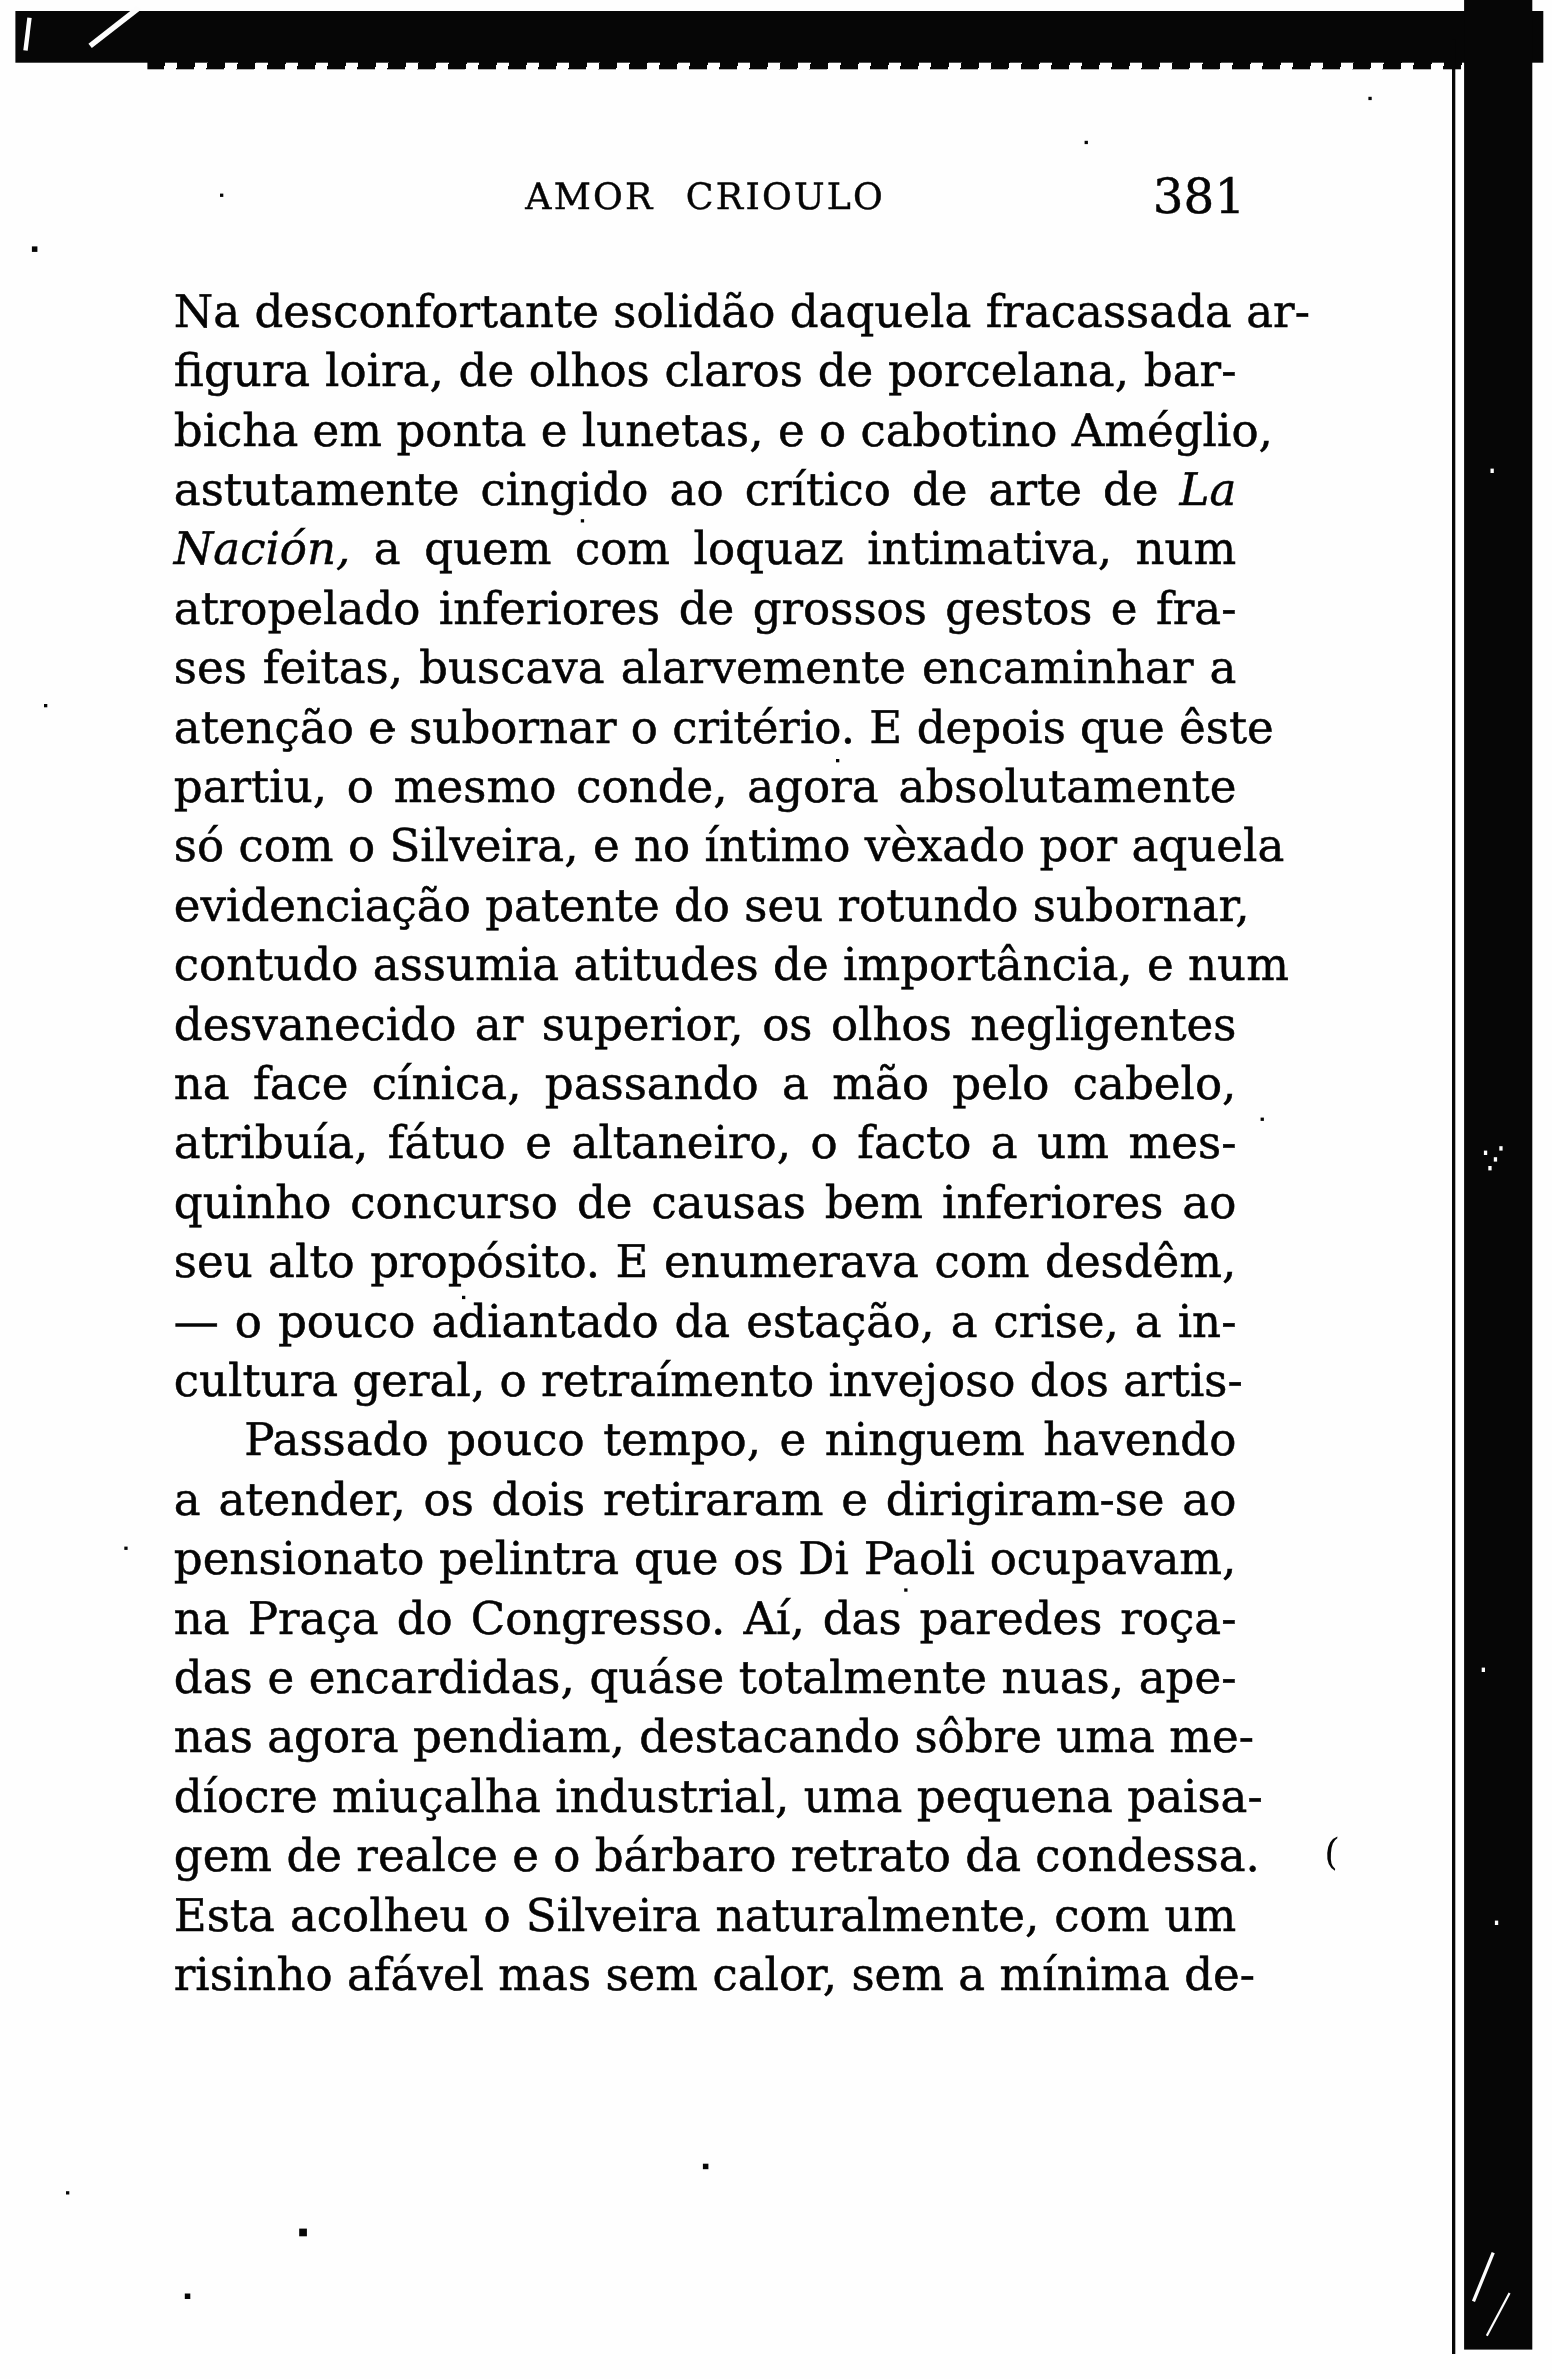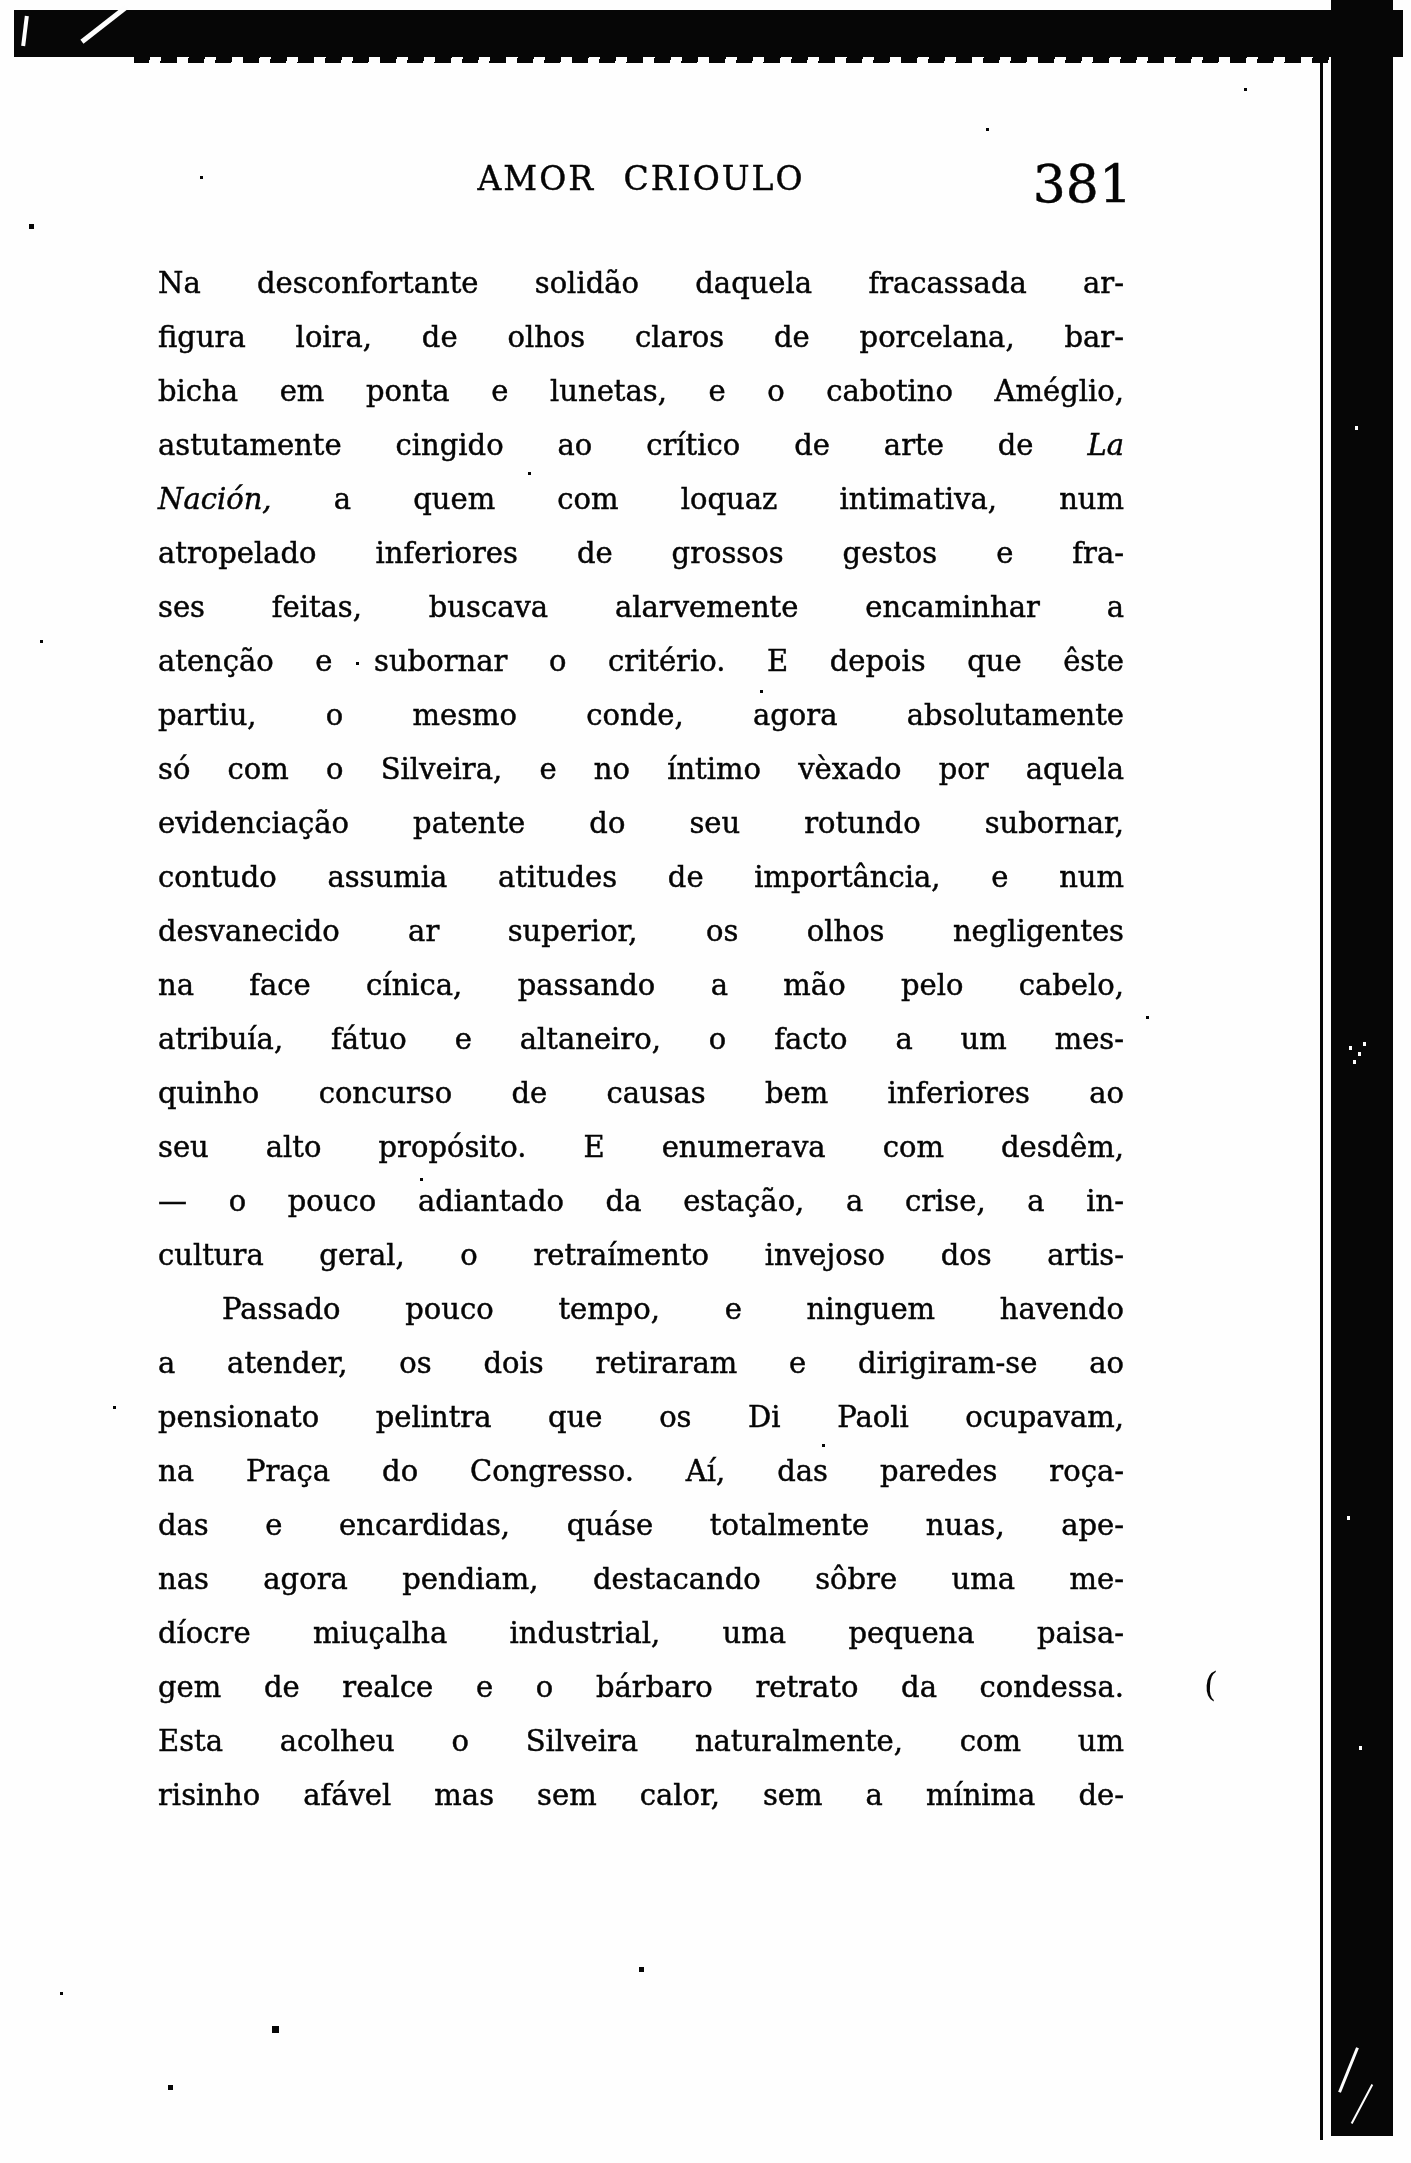--- a/index.html
+++ b/index.html
@@ -65,30 +65,30 @@
     top: 3px;
     font-size: 33px;
     letter-spacing: 2px;
     word-spacing: 16px;
     white-space: nowrap;
     -webkit-text-stroke: 0.4px #050505;
   }
   .header .pagenum {
     position: absolute;
     right: -8px; top: -2px;
-    font-size: 52px;
+    font-size: 44px;
     -webkit-text-stroke: 0.4px #050505;
   }
 
   
   .body-text {
     position: absolute;
     left: 158px; top: 256px;
     width: 966px;
-    font-size: 29px;
+    font-size: 41px;
     line-height: 54px;
     -webkit-text-stroke: 0.45px #050505;
   }
   .line {
     height: 54px;
     text-align: justify;
     text-align-last: justify;
     text-justify: inter-word;
     white-space: nowrap;
   }

